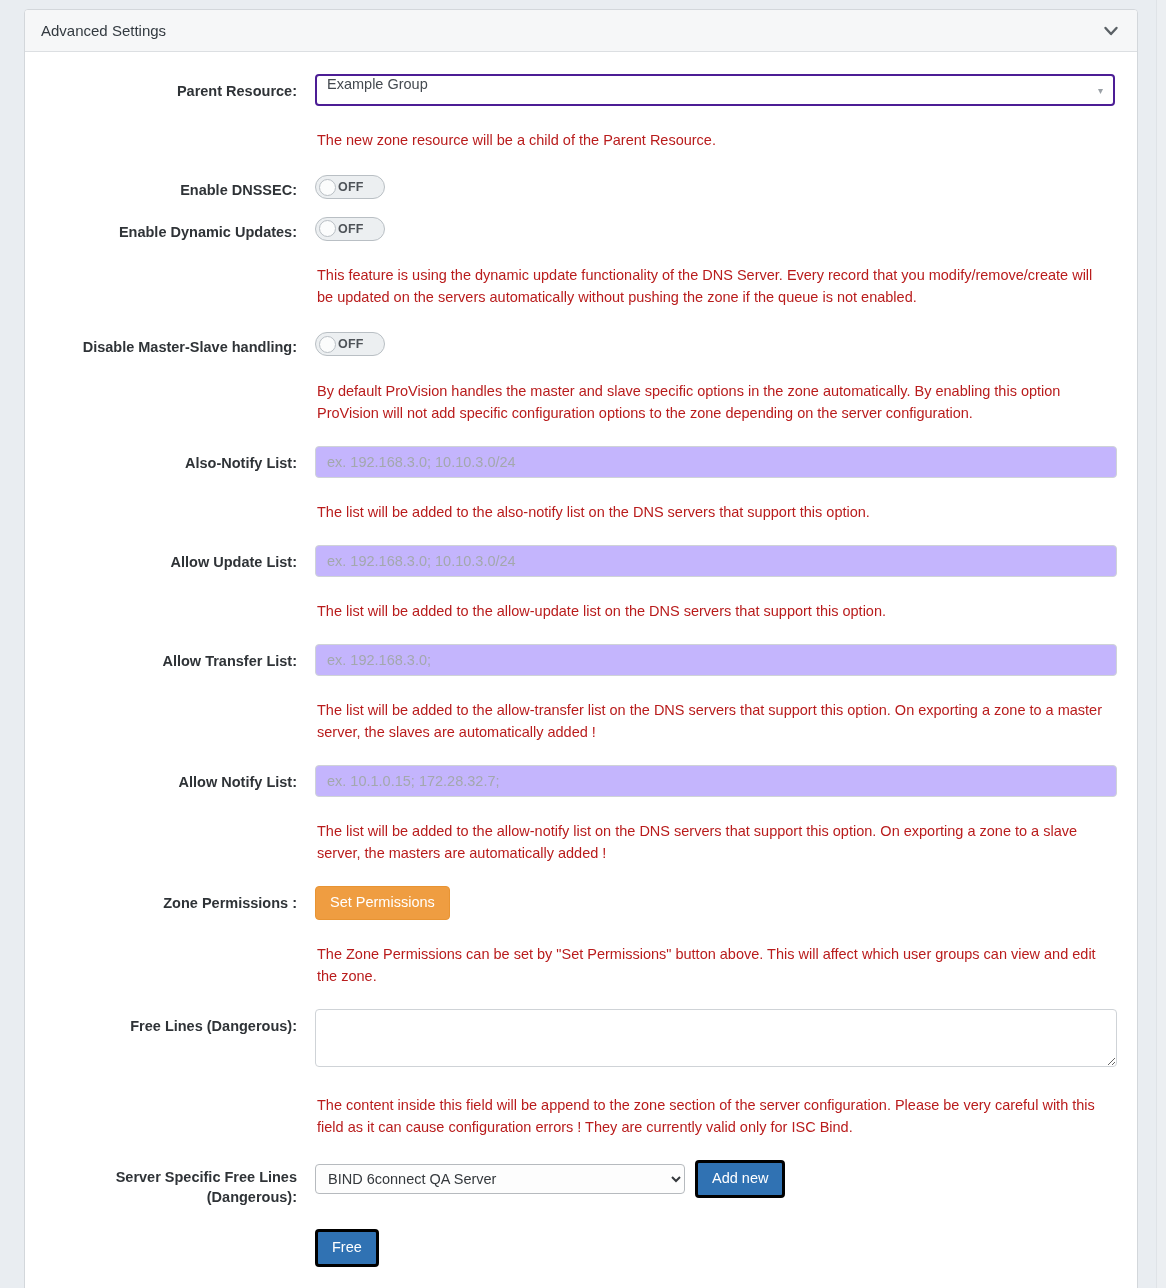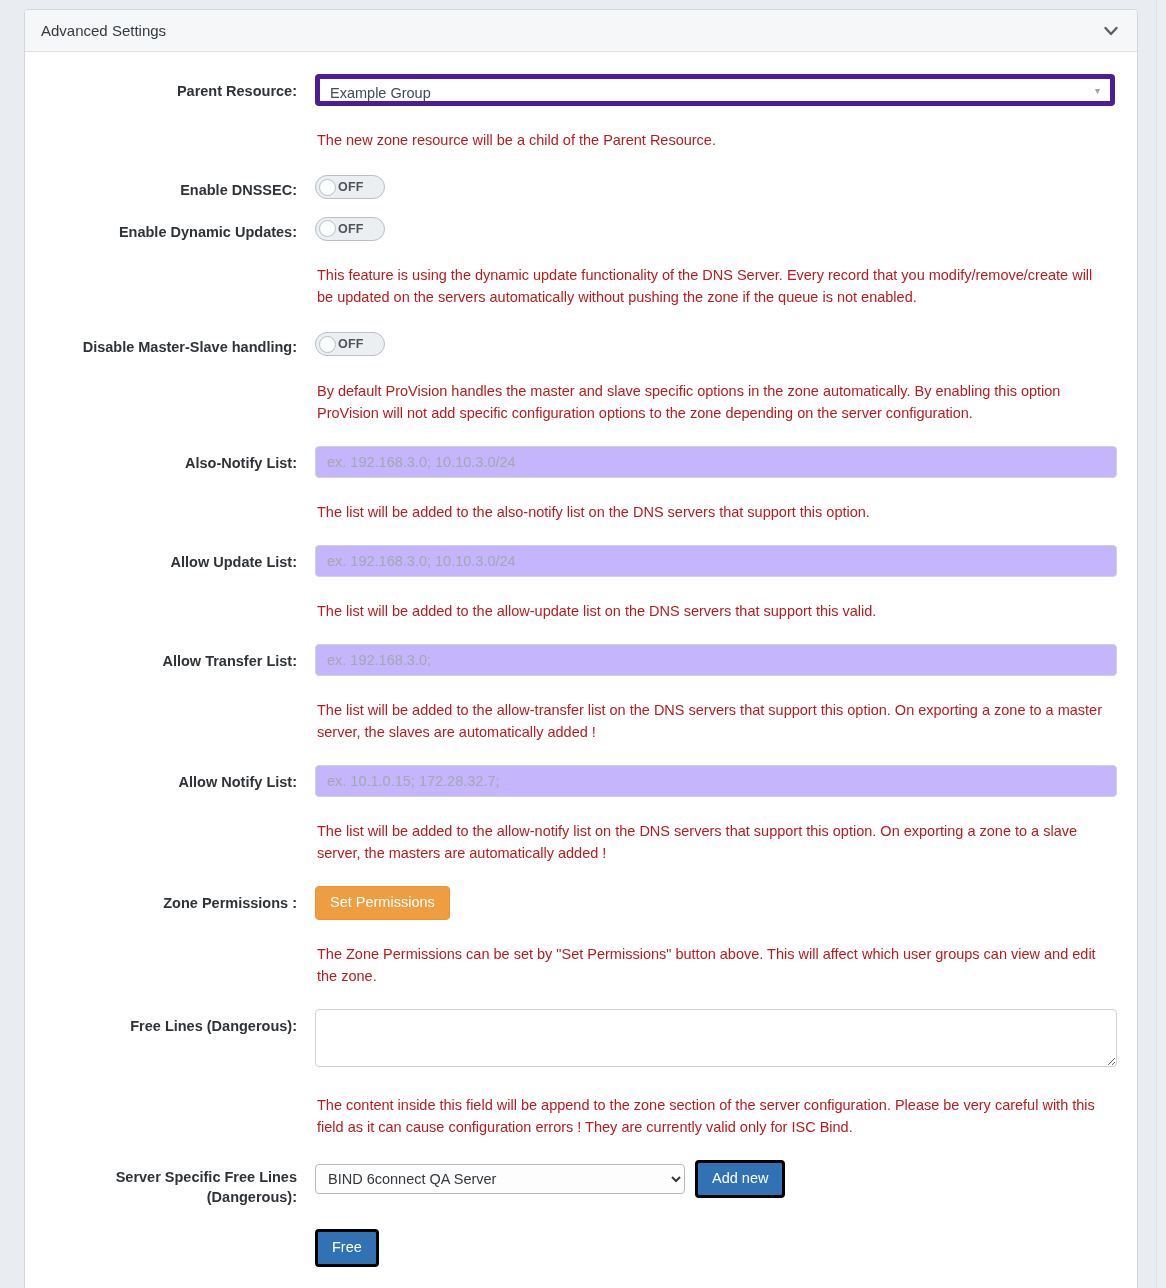--- a/index.html
+++ b/index.html
@@ -85,25 +85,25 @@
     margin: 23px 0 0 2px;
     max-width: 800px;
   }
   .gap { height: 22px; }
   .gap-sm { height: 14px; }
 
   
   .select2 {
     width: 800px;
     height: 32px;
-    border: 5px solid #4c1d95;
+    border: 2px solid #4c1d95;
     border-radius: 4px;
     background: #fff;
     display: flex;
-    align-items: flex-end;
+    align-items: flex-start;
     padding: 0 10px;
     font-size: 14.5px;
     color: #444a50;
     position: relative;
     cursor: pointer;
   }
   .select2 .arrow {
     position: absolute;
     right: 10px;
     top: 50%;
@@ -287,21 +287,21 @@
           <div class="helptext">The list will be added to the also-notify list on the DNS servers that support this option.</div>
         </div>
       </div>
 
       <div class="gap"></div>
 
       <div class="row">
         <div class="label-col">Allow Update List:</div>
         <div class="field-col">
           <input class="text" type="text" value="" placeholder="ex. 192.168.3.0; 10.10.3.0/24" style="">
-          <div class="helptext">The list will be added to the allow-update list on the DNS servers that support this valid.</div>
+          <div class="helptext">The list will be added to the allow-update list on the DNS servers that support this option.</div>
         </div>
       </div>
 
       <div class="gap"></div>
 
       <div class="row">
         <div class="label-col">Allow Transfer List:</div>
         <div class="field-col">
           <input class="text" type="text" value="" placeholder="ex. 192.168.3.0;" style="">
           <div class="helptext">The list will be added to the allow-transfer list on the DNS servers that support this option. On exporting a zone to a master server, the slaves are automatically added !</div>

